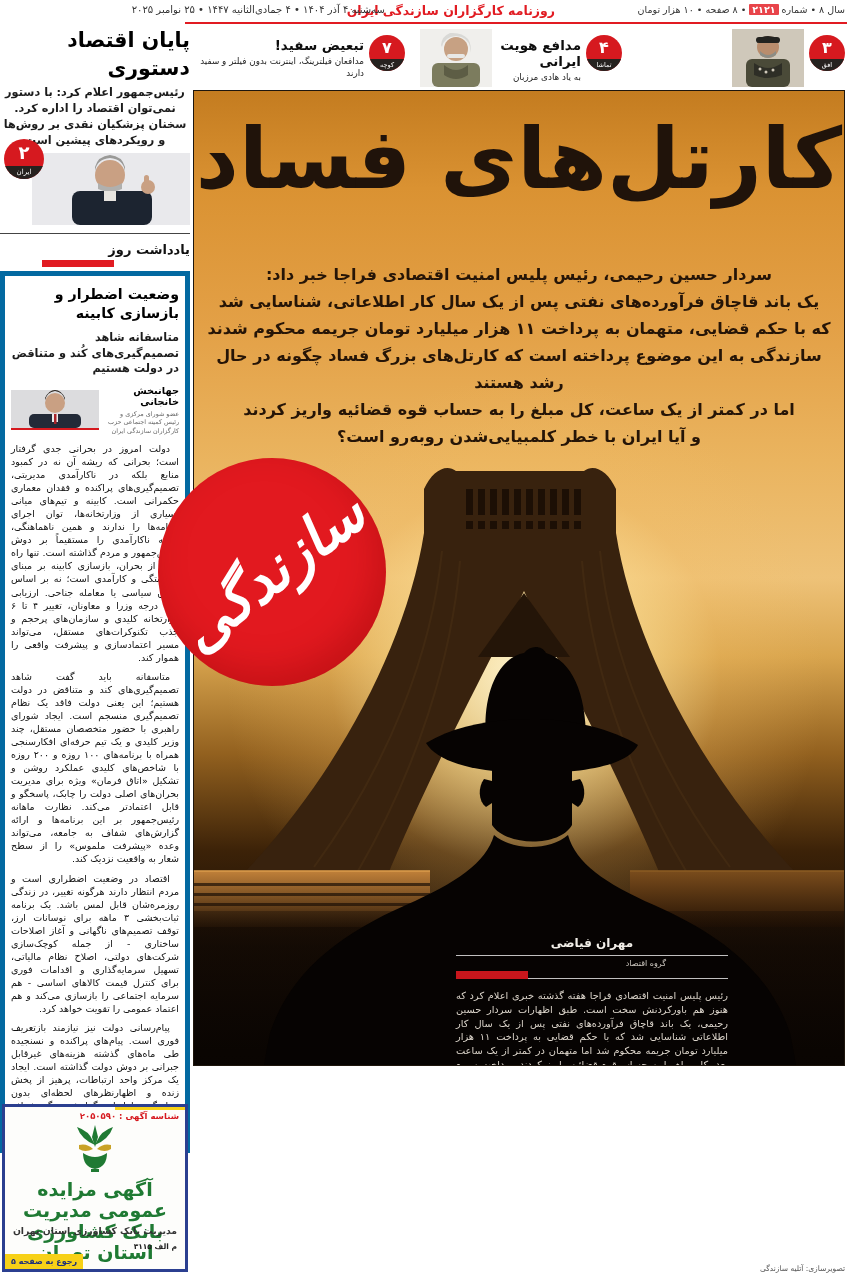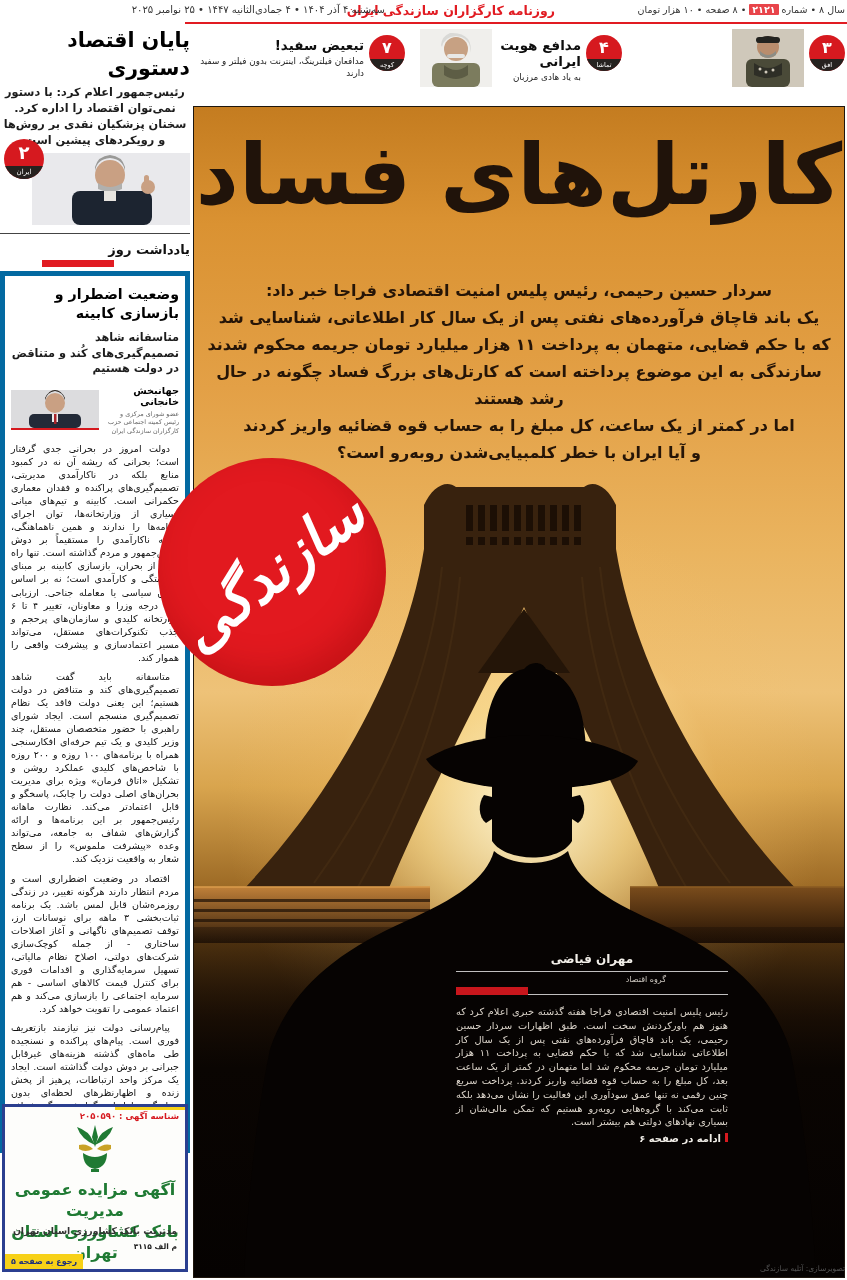--- a/index.html
+++ b/index.html
@@ -50,28 +50,28 @@
   .author-photo{flex:0 0 88px;width:88px;height:40px;overflow:hidden;border-bottom:2px solid #d6191f;}
   .note-body{margin-top:7px;}
   .note-body p{font-size:9.5px;line-height:13.05px;color:#111;text-align:justify;margin-bottom:6px;text-indent:9px;}
   .minibar{display:inline-block;width:3px;height:9px;background:#d6191f;margin-left:4px;}
 
   
   .ad{position:absolute;left:2px;top:1104px;width:186px;height:168px;border:3px solid #2b3f90;background:#fdfdfb;}
   .ad-topyellow{position:absolute;top:0;right:0;width:70px;height:3px;background:#f7d117;}
   .ad-id{position:absolute;top:4px;right:6px;font-size:8.5px;font-weight:bold;color:#d6191f;}
   .ad-emblem{position:absolute;top:16px;left:0;right:0;text-align:center;}
-  .ad-title{position:absolute;top:72px;left:4px;right:4px;text-align:center;font-size:16px;font-weight:bold;color:#1f7a33;line-height:21px;}
+  .ad-title{position:absolute;top:72px;left:4px;right:4px;text-align:center;font-size:19px;font-weight:bold;color:#1f7a33;line-height:21px;}
   .ad-org{position:absolute;top:118px;left:4px;right:4px;text-align:center;font-size:9.3px;font-weight:bold;color:#333;}
   .ad-code{position:absolute;bottom:18px;right:8px;font-size:7.5px;font-weight:bold;color:#222;}
   .ad-ribbon{position:absolute;bottom:0px;left:0px;width:78px;height:15px;background:#f7d117;color:#1d2f7a;
              font-size:8px;font-weight:bold;text-align:center;line-height:15px;}
 
   
-  .hero{position:absolute;left:193px;top:106px;width:652px;height:1172px;border:1px solid #1e160d;overflow:hidden;
+  .hero{position:absolute;left:193px;top:90px;width:652px;height:976px;border:1px solid #1e160d;overflow:hidden;
         background:
           radial-gradient(circle 300px at 51% 60%, rgba(255,248,214,0.95) 0%, rgba(252,224,150,0.70) 35%, rgba(244,190,100,0.25) 65%, rgba(244,190,100,0) 100%),
           linear-gradient(180deg,#c47c20 0%,#da9232 10%,#e3a046 24%,#eab45f 38%,#eec278 50%,#d9a54e 58%,#93611f 68%,#3c2208 78%,#160c04 88%,#090402 100%);}
   .scene{position:absolute;left:0;top:0;width:652px;height:1172px;}
   .hero-headline{position:absolute;top:14px;left:0;right:0;text-align:center;font-size:84px;font-weight:bold;
                  color:#20130a;letter-spacing:-1px;line-height:1.3;white-space:nowrap;}
   .hero-deck{position:absolute;top:170px;left:10px;right:10px;text-align:center;}
   .hero-deck div{font-size:16px;font-weight:bold;color:#261507;line-height:27px;}
   .hero-article{position:absolute;left:262px;top:845px;width:272px;color:#e9e5df;}
   .art-byline{font-size:12px;font-weight:bold;text-align:center;color:#f2efe9;}

